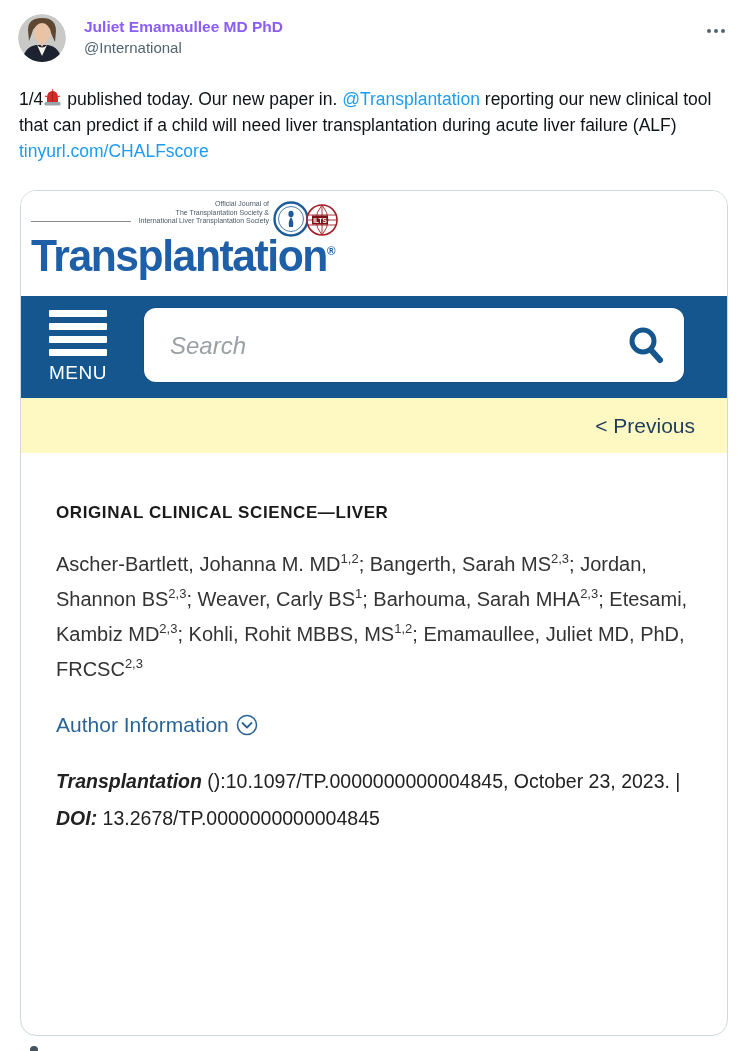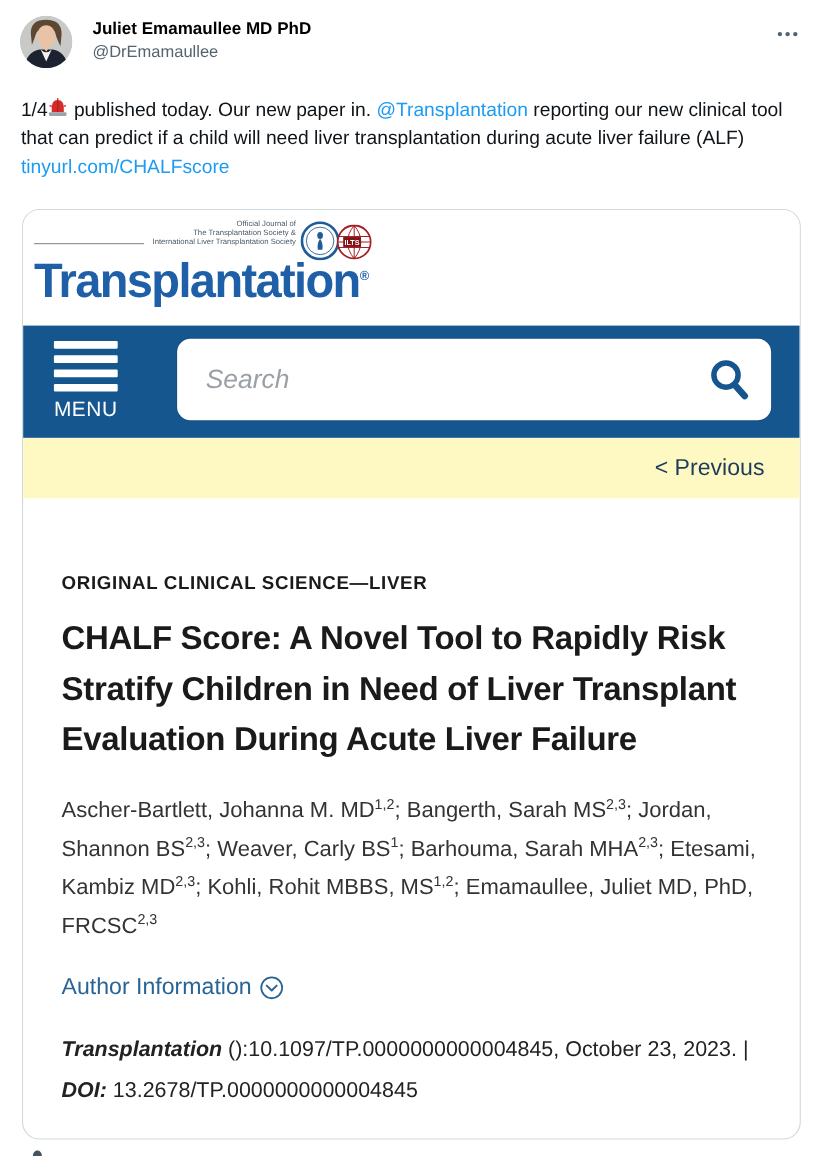--- a/index.html
+++ b/index.html
@@ -3,21 +3,21 @@
 <meta charset="utf-8">
 <style>
   html,body{margin:0;padding:0;background:#fff;}
   body{font-family:"Liberation Sans","DejaVu Sans",sans-serif;color:#0f1419;}
   .page{position:relative;width:746px;height:1051px;background:#fff;overflow:hidden;}
 
   
   .tw-header{position:absolute;left:18px;top:12px;right:16px;height:52px;}
   .avatar{position:absolute;left:0;top:2px;width:48px;height:48px;border-radius:50%;overflow:hidden;cursor:pointer;}
   .tw-names{position:absolute;left:66px;top:4px;line-height:21px;}
-  .tw-name{font-weight:bold;font-size:15.5px;color:#000000;cursor:pointer;}
+  .tw-name{font-weight:bold;font-size:15.5px;color:#8b5cf6;cursor:pointer;}
   .tw-handle{font-size:15px;color:#536471;cursor:pointer;}
   .more-btn{position:absolute;right:0;top:8px;width:28px;height:22px;display:flex;align-items:center;justify-content:center;gap:3px;cursor:pointer;}
   .more-btn i{width:4px;height:4px;border-radius:50%;background:#536471;}
 
   
   .tw-text{position:absolute;left:19px;top:86px;width:708px;font-size:17.5px;line-height:26px;color:#0f1419;}
   .tw-link{color:#1d9bf0;text-decoration:none;cursor:pointer;}
   .emoji-siren{display:inline-block;width:19px;height:19px;vertical-align:-3px;}
 
   
@@ -31,31 +31,31 @@
   .ilts-logo{position:absolute;left:285px;top:13px;width:32px;height:32px;}
   .journal-logo{position:absolute;left:10px;top:40px;font-size:44px;font-weight:bold;letter-spacing:-1.5px;color:#1e5fa8;transform:scaleX(.97);transform-origin:left;}
   .journal-logo sup{font-size:12px;letter-spacing:0;}
 
   
   .navbar{position:relative;height:102px;background:#15568f;}
   .menu-btn{position:absolute;left:28px;top:14px;width:66px;cursor:pointer;}
   .menu-bars{width:58px;}
   .menu-bars i{display:block;height:7px;background:#fff;border-radius:1px;margin-bottom:6px;}
   .menu-label{margin-top:3px;color:#fff;font-size:19px;letter-spacing:.5px;}
-  .searchbox{position:absolute;left:140px;top:12px;width:540px;height:74px;background:#fff;border-radius:12px;box-shadow:0 0 0 1px rgba(0,0,0,.08);}
+  .searchbox{position:absolute;left:123px;top:12px;width:540px;height:74px;background:#fff;border-radius:12px;box-shadow:0 0 0 1px rgba(0,0,0,.08);}
   .searchbox input{position:absolute;left:24px;top:0;width:440px;height:74px;border:none;outline:none;font-family:"Liberation Sans",sans-serif;font-style:italic;font-size:24px;color:#333;background:transparent;}
   .searchbox input::placeholder{color:#9aa0a6;font-style:italic;}
   .search-icon{position:absolute;right:18px;top:17px;width:40px;height:40px;cursor:pointer;}
 
   
   .prevbar{height:55px;background:#fef9c3;display:flex;align-items:center;justify-content:flex-end;padding-right:32px;}
   .prev-link{font-size:21px;color:#1d3b5a;cursor:pointer;text-decoration:none;}
 
   
-  .article{padding:67px 35px 0 35px;}
+  .article{padding:50px 35px 0 35px;}
   .section-label{font-size:17px;font-weight:bold;letter-spacing:.6px;color:#1a1a1a;}
   .paper-title{margin-top:18px;font-size:30px;font-weight:bold;line-height:46px;letter-spacing:-.3px;color:#1a1a1a;}
   .authors{margin-top:24px;font-size:20px;line-height:35px;color:#333;}
   .authors sup{font-size:13px;line-height:0;}
   .author-info{margin-top:26px;font-size:21px;color:#2a6496;display:flex;align-items:center;gap:7px;cursor:pointer;width:fit-content;}
   .citation{margin-top:26px;font-size:19.5px;line-height:37px;color:#222;}
   .citation .bi{font-weight:bold;font-style:italic;}
 
   
   .crop-artifact{position:absolute;left:30px;top:1046px;width:8px;height:5px;background:#45535f;border-radius:4px 4px 0 0;}
@@ -71,21 +71,21 @@
         <circle cx="24" cy="24" r="24" fill="#c9c9c7"></circle>
         <path d="M10 16 Q10 4 24 4 Q38 4 38 17 L37 28 Q33 20 32 15 Q28 12 24 13 Q17 12 15 16 Q13 22 11 27 Z" fill="#5d4733"></path>
         <ellipse cx="24" cy="19" rx="8.5" ry="10" fill="#e9c3a5"></ellipse>
         <path d="M4 48 Q6 33 18 31 L30 31 Q42 33 44 48 Z" fill="#1c2230"></path>
         <path d="M19 31 L24 42 L29 31 Q24 36 19 31 Z" fill="#f5f2ee"></path>
         <path d="M20 27 L24 33 L28 27 Q24 30 20 27 Z" fill="#e9c3a5"></path>
       </svg>
     </div>
     <div class="tw-names">
       <div class="tw-name">Juliet Emamaullee MD PhD</div>
-      <div class="tw-handle">@DrEmamaullee</div>
+      <div class="tw-handle">@International</div>
     </div>
     <div class="more-btn">
         <i></i>
         <i></i>
         <i></i>
       </div>
   </div>
 
   <div class="tw-text"><span>1/4</span><span class="emoji-siren"><svg width="19" height="19" viewBox="0 0 19 19">
           <path d="M4 9 Q4 2 9.5 2 Q15 2 15 9 L15 13 L4 13 Z" fill="#d62b2b"></path>
@@ -136,21 +136,20 @@
         </svg>
       </div>
     </div>
 
     <div class="prevbar">
       <a class="prev-link">&lt; Previous</a>
     </div>
 
     <div class="article">
       <div class="section-label">ORIGINAL CLINICAL SCIENCE—LIVER</div>
-      <div class="paper-title">CHALF Score: A Novel Tool to Rapidly Risk Stratify Children in Need of Liver Transplant Evaluation During Acute Liver Failure</div>
       <div class="authors"><span>Ascher-Bartlett, Johanna M. MD</span><sup>1,2</sup>; <span>Bangerth, Sarah MS</span><sup>2,3</sup>; <span>Jordan, Shannon BS</span><sup>2,3</sup>; <span>Weaver, Carly BS</span><sup>1</sup>; <span>Barhouma, Sarah MHA</span><sup>2,3</sup>; <span>Etesami, Kambiz MD</span><sup>2,3</sup>; <span>Kohli, Rohit MBBS, MS</span><sup>1,2</sup>; <span>Emamaullee, Juliet MD, PhD, FRCSC</span><sup>2,3</sup></div>
       <div class="author-info">
         <span>Author Information</span>
         <svg width="22" height="22" viewBox="0 0 22 22">
           <circle cx="11" cy="11" r="9.5" fill="none" stroke="#2a6496" stroke-width="1.6"></circle>
           <polyline points="6.5,9 11,13.5 15.5,9" fill="none" stroke="#2a6496" stroke-width="1.8" stroke-linecap="round" stroke-linejoin="round"></polyline>
         </svg>
       </div>
       <div class="citation"><span class="bi">Transplantation</span><span> ():10.1097/TP.0000000000004845, October 23, 2023. | </span><span class="bi">DOI:</span><span> 13.2678/TP.0000000000004845</span></div>
     </div>

